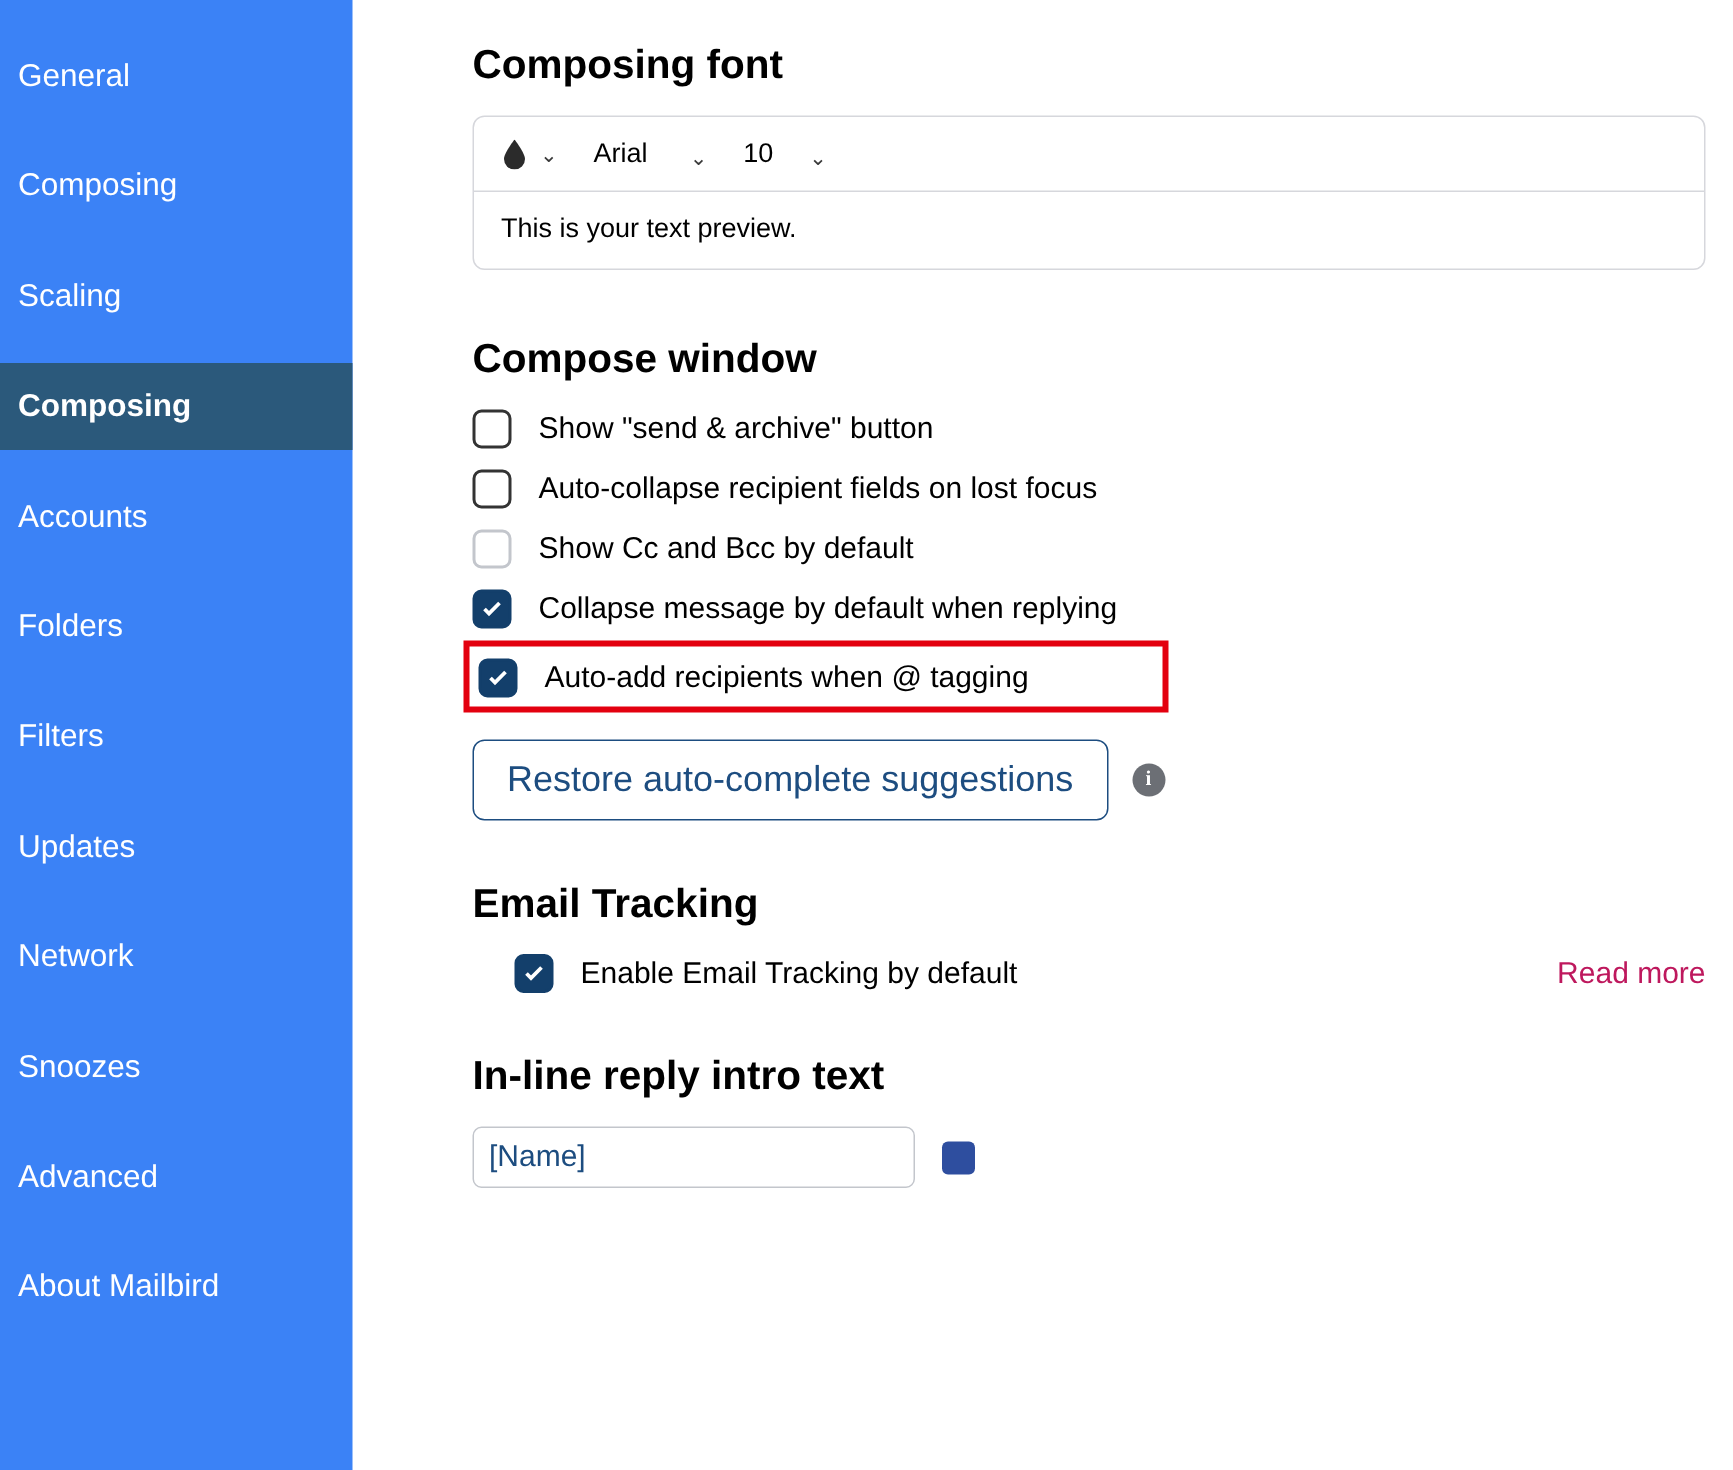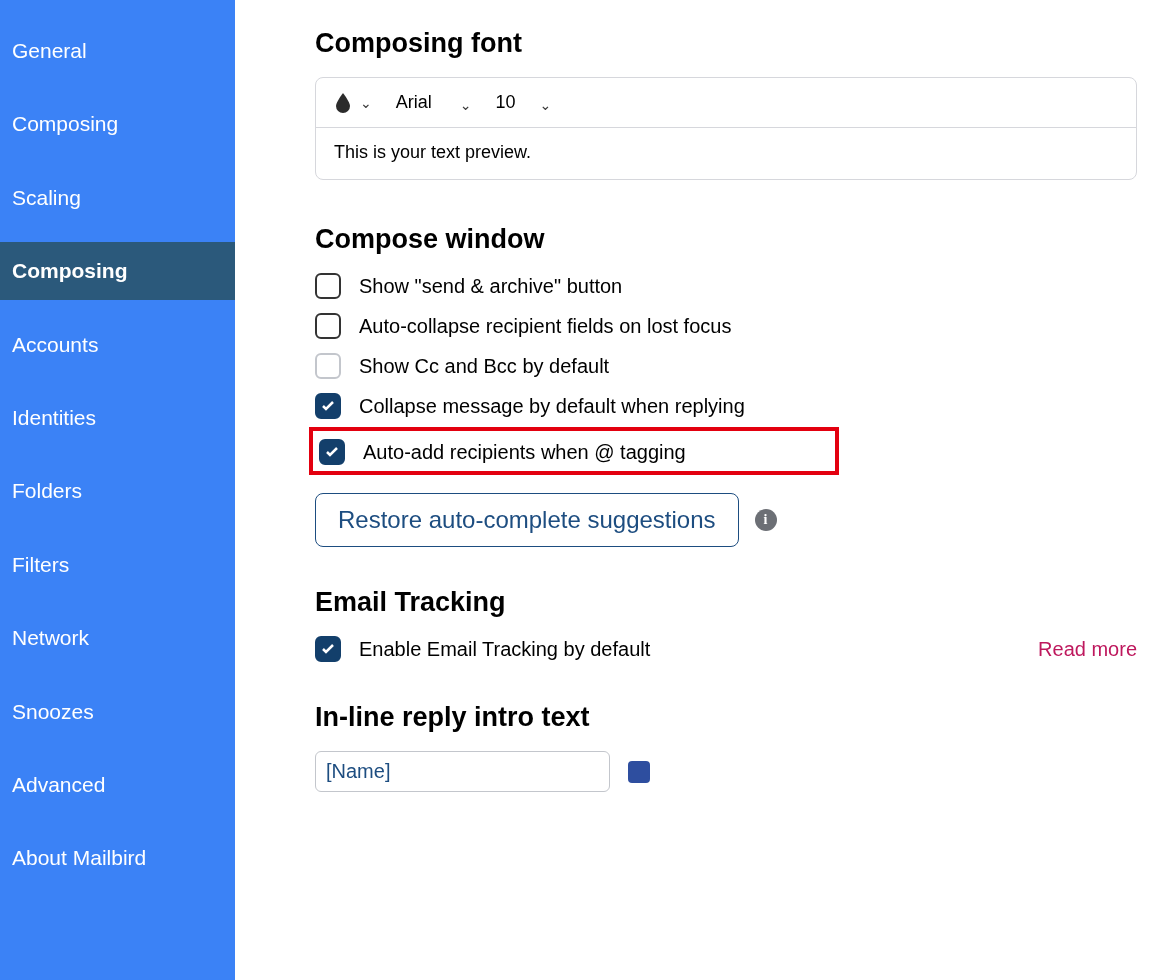--- a/index.html
+++ b/index.html
@@ -87,21 +87,21 @@
   .checkbox.checked {
     background: #133f6b;
     border-color: #133f6b;
   }
   .checkbox.checked svg { display: block; }
   .checkbox svg { display: none; }
   .highlight-box {
     border: 4px solid #e3000f;
     padding: 8px 6px 6px 6px;
     margin: -6px 0 18px -6px;
-    width: 530px;
+    width: 470px;
   }
   .highlight-box .checkbox-row { margin-bottom: 0; }
   .restore-row {
     display: flex;
     align-items: center;
     gap: 16px;
     margin-top: 10px;
     margin-bottom: 40px;
   }
   .btn-outline {
@@ -120,20 +120,21 @@
     color: #fff;
     display: flex; align-items: center; justify-content: center;
     font-size: 14px; font-weight: 700;
     font-family: Georgia, serif;
   }
   .tracking-row {
     display: flex;
     align-items: center;
     justify-content: space-between;
     margin-bottom: 40px;
+    margin-left: 28px;
   }
   .tracking-left {
     display: flex;
     align-items: center;
     gap: 18px;
     font-size: 20px;
   }
   .link-read-more {
     color: #be185d;
     font-size: 20px;
@@ -161,23 +162,23 @@
 </head>
 <body>
 
 <div class="app">
   <nav class="sidebar">
     <div class="sidebar-item"><span>General</span></div>
     <div class="sidebar-item"><span>Composing</span></div>
     <div class="sidebar-item"><span>Scaling</span></div>
     <div class="sidebar-item active"><span>Composing</span></div>
     <div class="sidebar-item"><span>Accounts</span></div>
-    <div class="sidebar-item"><span>Identities</span></div>
     <div class="sidebar-item"><span>Folders</span></div>
     <div class="sidebar-item"><span>Filters</span></div>
+    <div class="sidebar-item"><span>Updates</span></div>
     <div class="sidebar-item"><span>Network</span></div>
     <div class="sidebar-item"><span>Snoozes</span></div>
     <div class="sidebar-item"><span>Advanced</span></div>
     <div class="sidebar-item"><span>About Mailbird</span></div>
   </nav>
 
   <main class="main">
 
     <h2 class="section-title">Composing font</h2>
     <div class="font-card">

